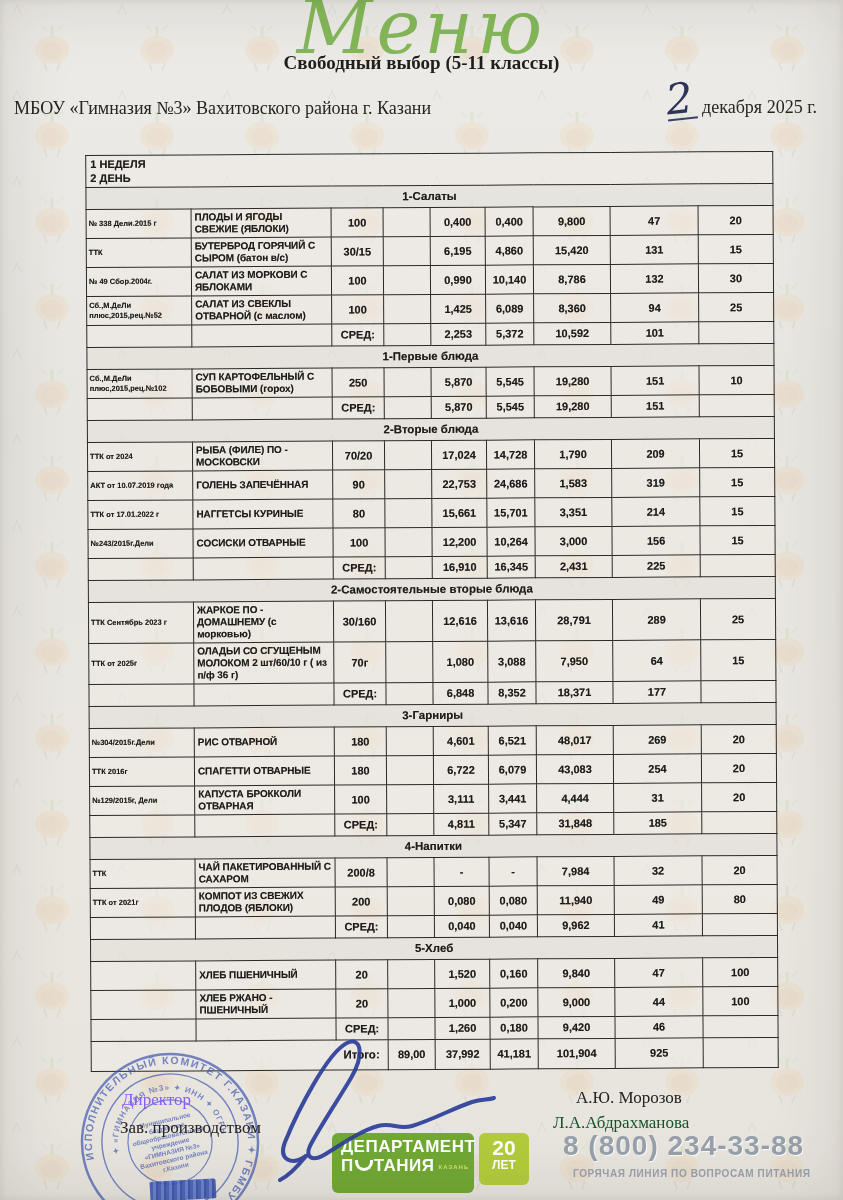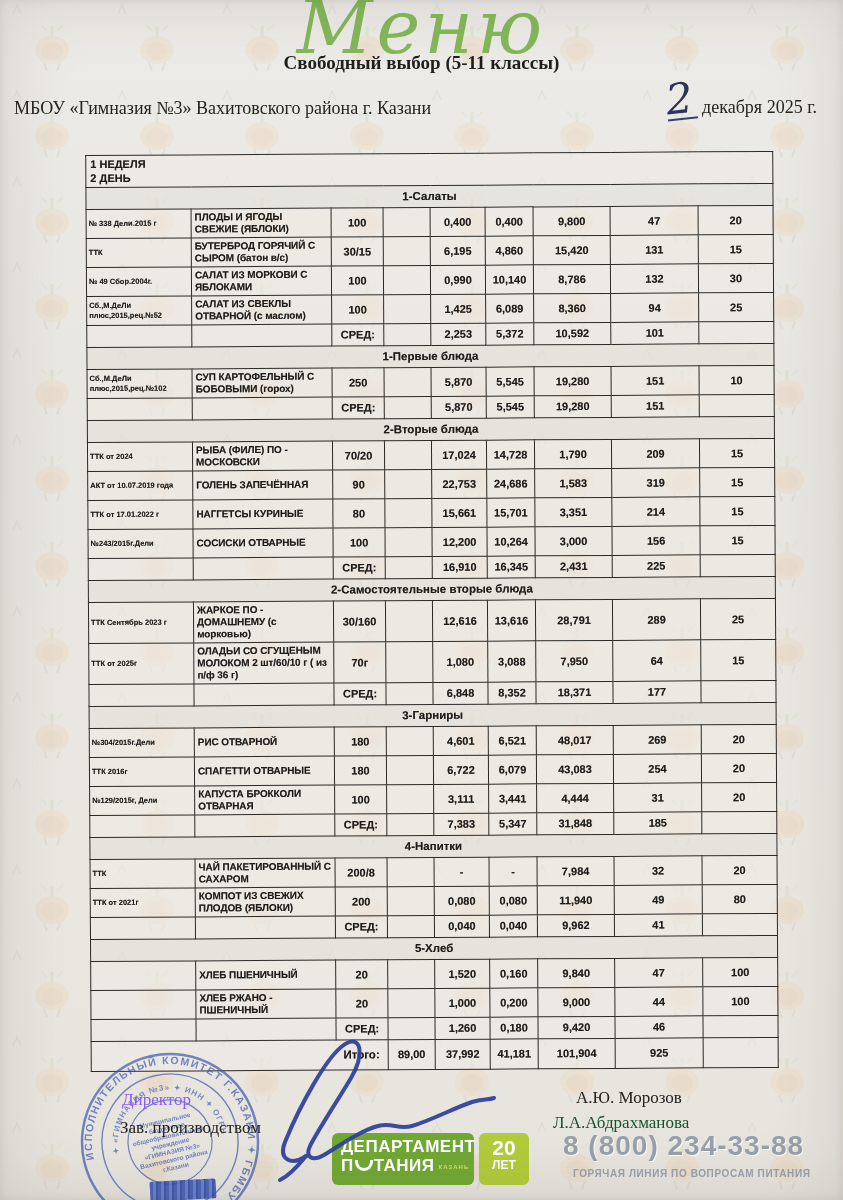--- a/index.html
+++ b/index.html
@@ -50,21 +50,21 @@
   .director-name{position:absolute;left:576px;top:1088px;z-index:3;
       font-family:"Liberation Serif",serif;font-size:17px;color:#24221f;}
   .manager-name{position:absolute;left:553px;top:1113px;z-index:3;
       font-family:"Liberation Serif",serif;font-size:17px;color:#14532d;}
   .signature{position:absolute;left:248px;top:1036px;z-index:4;}
   .stamp{position:absolute;left:72px;top:1044px;z-index:2;transform:rotate(-13deg);opacity:.85;}
   .stamp-barcode{position:absolute;left:150px;top:1180px;width:66px;height:20px;z-index:3;
       transform:rotate(-3deg);
       background:repeating-linear-gradient(90deg,#3d57b4 0 3px,#5d77cc 3px 6px,#2f4aa6 6px 8px);
       border-radius:2px;opacity:.9;}
-  .dept-logo{position:absolute;left:332px;top:1133px;width:142px;height:52px;z-index:3;
+  .dept-logo{position:absolute;left:332px;top:1133px;width:142px;height:60px;z-index:3;
       background:#71a834;border-radius:6px;color:#fff;padding:5px 0 0 9px;box-sizing:border-box;}
   .logo-l1{font-size:17px;font-weight:bold;letter-spacing:.5px;line-height:1.05;}
   .logo-l2{font-size:17px;font-weight:bold;letter-spacing:.5px;line-height:1.15;}
   .smile{display:inline-block;width:12px;height:8px;border:3px solid #fff;border-top:none;
       border-radius:0 0 9px 9px;margin:0 1px;}
   .logo-city{font-size:6px;font-weight:bold;color:#cfe06a;letter-spacing:1px;margin-left:4px;vertical-align:2px;}
   .badge{position:absolute;left:479px;top:1133px;width:50px;height:52px;z-index:3;
       background:#b2cb3b;border-radius:6px;color:#fff;text-align:center;box-sizing:border-box;padding-top:4px;}
   .badge-num{font-size:21px;font-weight:bold;line-height:1;}
   .badge-txt{font-size:12px;font-weight:bold;line-height:1.2;}
@@ -333,21 +333,21 @@
             <td class="num">3,441</td>
             <td class="num">4,444</td>
             <td class="num">31</td>
             <td class="num">20</td>
           </tr>
           <tr class="sred-row">
             <td class="ref"></td>
             <td class="dish"></td>
             <td class="sred-lab">СРЕД:</td>
             <td class="num"></td>
-            <td class="num">7,383</td>
+            <td class="num">4,811</td>
             <td class="num">5,347</td>
             <td class="num">31,848</td>
             <td class="num">185</td>
             <td class="num"></td>
           </tr>
           <tr class="section-row">
             <td class="section-title" colspan="9">4-Напитки</td>
           </tr>
           <tr class="dish-row">
             <td class="ref">ТТК</td>

